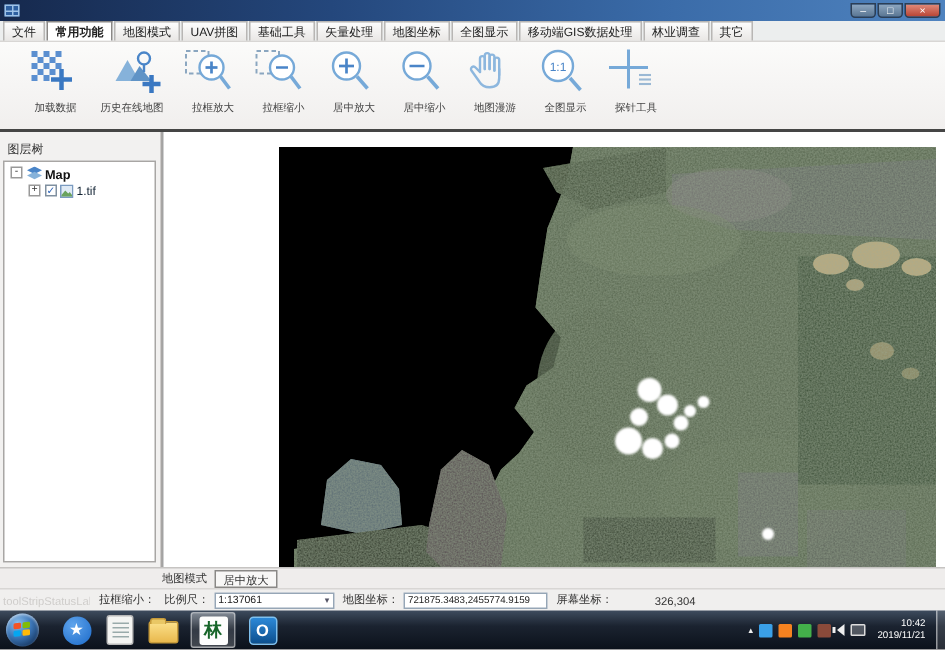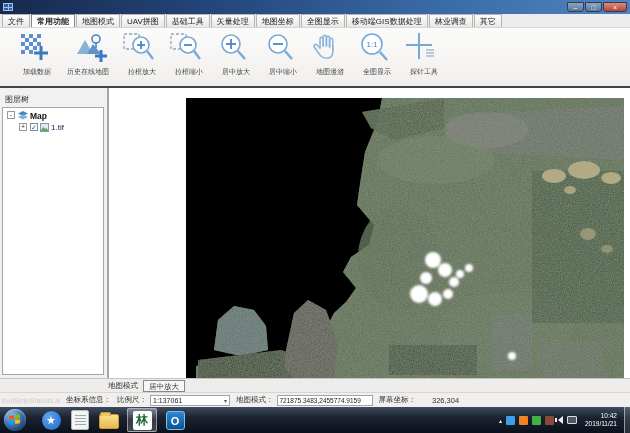--- a/index.html
+++ b/index.html
@@ -60,21 +60,21 @@
   
   .statusbar{position:absolute;left:0;top:392px;width:630px;height:15px;background:#f0efee;
     border-top:1px solid #d8d6d4;display:flex;align-items:center;font-size:7.5px;color:#333;}
   .faint{color:#cfcdcb;margin-left:2px;width:58px;overflow:hidden;white-space:nowrap;}
   .slabel{white-space:nowrap;margin-left:6px;}
   .scombo{display:flex;align-items:center;justify-content:space-between;width:80px;height:11px;
     background:#fff;border:1px solid #96a6b6;margin-left:3px;padding:0 2px;font-size:7px;color:#222;}
   .scombo .arrow{font-size:6px;color:#556;}
   .sbox{width:96px;height:11px;background:#fff;border:1px solid #96a6b6;margin-left:3px;
     font-size:6.5px;line-height:10px;padding-left:2px;color:#222;white-space:nowrap;overflow:hidden;}
-  .sval{margin-left:16px;}
+  .sval{margin-left:28px;}
 
   
   .taskbar{position:absolute;left:0;top:407px;width:630px;height:26px;
     background:linear-gradient(#3e4c5e 0%,#1b2330 40%,#0b111b 100%);display:flex;align-items:center;}
   .orb{width:22px;height:22px;border-radius:50%;margin-left:4px;position:relative;
     background:radial-gradient(circle at 35% 30%,#8cc0ef 0%,#3b74b4 45%,#123058 85%);
     box-shadow:inset 0 1px 2px rgba(255,255,255,.6);}
   .flag{position:absolute;left:5px;top:6px;width:11px;height:10px;transform:skewY(-6deg);
     display:grid;grid-template-columns:5px 5px;grid-template-rows:4px 4px;gap:1px;}
   .flag i{display:block;border-radius:1px;}
@@ -328,27 +328,27 @@
     </div>
   </div>
 
   <div class="viewtabs">
     <div class="vtab">地图模式</div>
     <div class="vtab boxed">居中放大</div>
   </div>
 
   <div class="statusbar">
     <span class="faint">toolStripStatusLabel1</span>
-    <span class="slabel">坐标系信息：</span>
+    <span class="slabel">拉框缩小：</span>
     <span class="slabel">比例尺：</span>
     <div class="scombo">
       <span>1:137061</span>
       <span class="arrow">▾</span>
     </div>
-    <span class="slabel">地图模式：</span>
+    <span class="slabel">地图坐标：</span>
     <div class="sbox">721875.3483,2455774.9159</div>
     <span class="slabel">屏幕坐标：</span>
     <span class="sval">326,304</span>
   </div>
 
   <div class="taskbar">
     <div class="orb">
       <div class="flag">
         <i style="background:#f35325"></i>
           <i style="background:#81bc06"></i>

